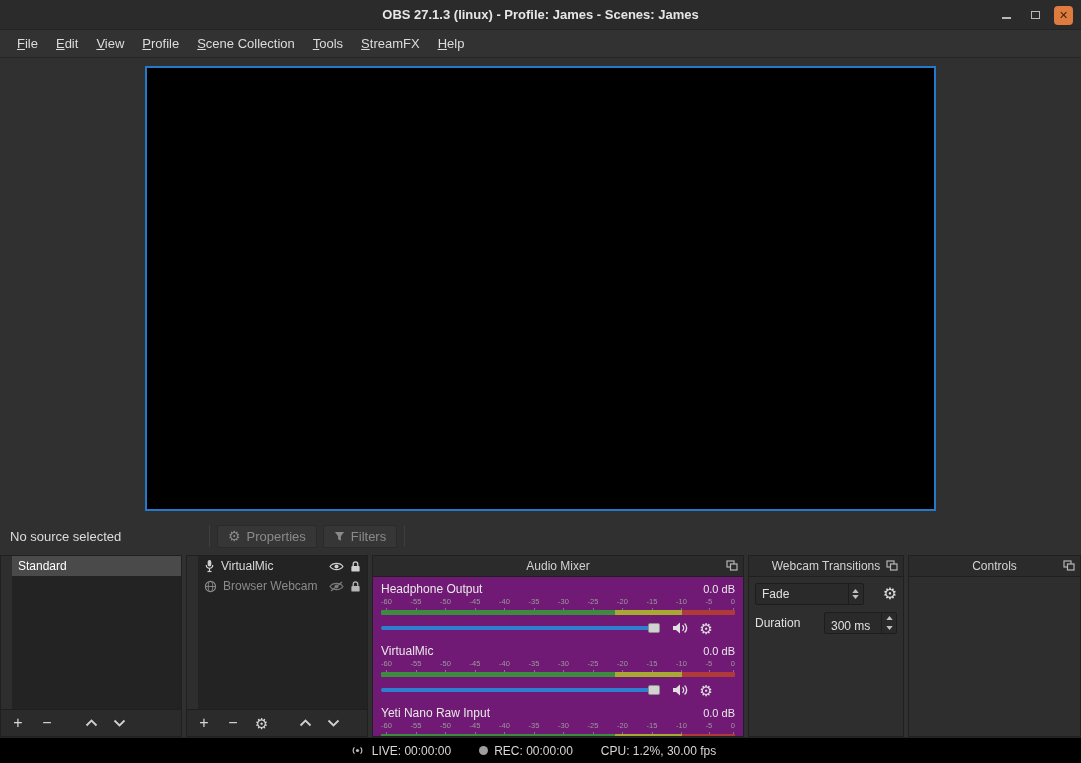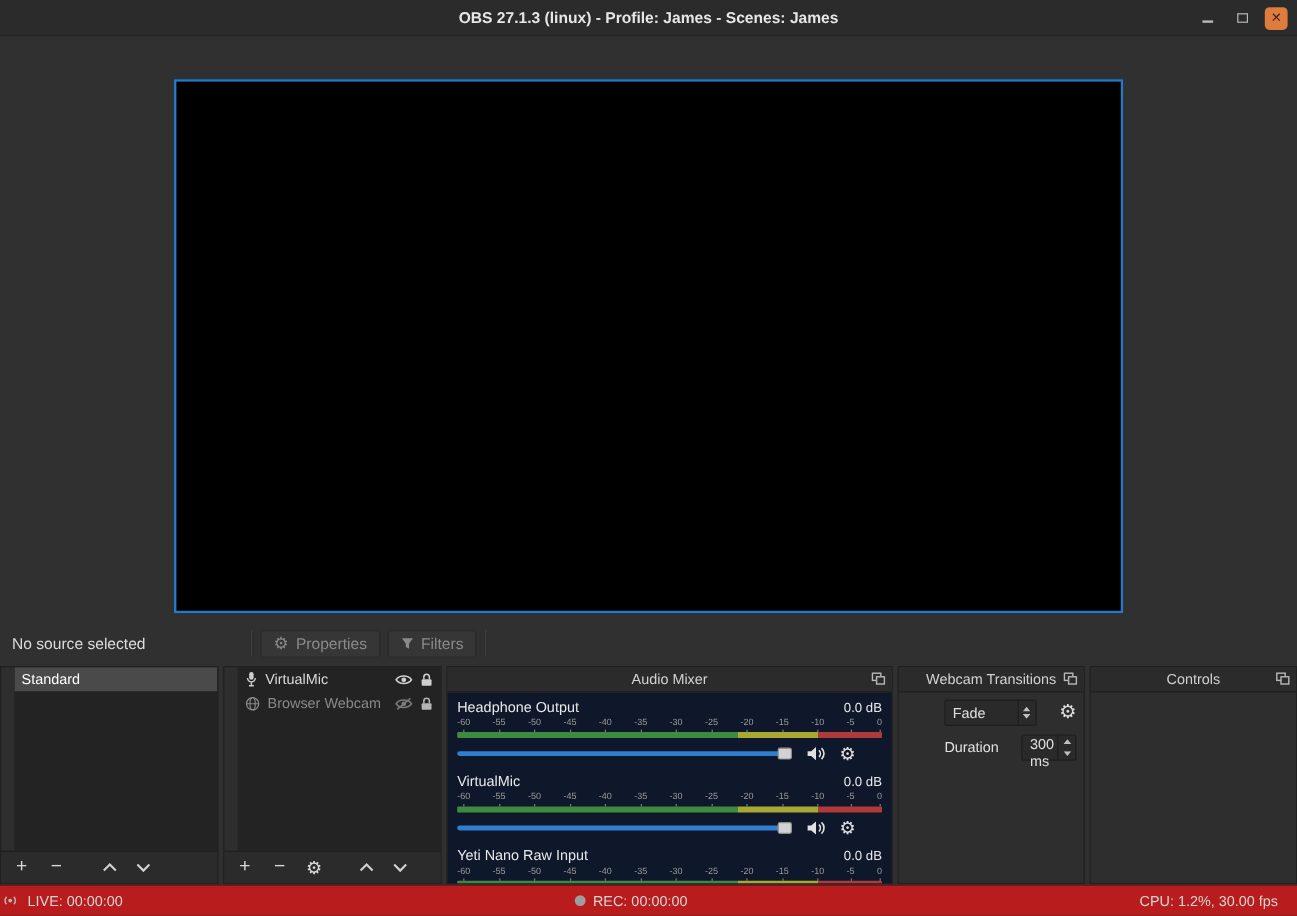--- a/index.html
+++ b/index.html
@@ -91,21 +91,21 @@
     height:20px; display:flex; align-items:center; gap:6px;
     padding:0 6px; font-size:12px; color:#d8d8d8;
   }
   .list-row.selected { background:#4a4a4a; color:#ffffff; }
   .list-row .src-name { flex:1 1 auto; white-space:nowrap; overflow:hidden; }
   .list-row.dimmed .src-name { color:#8a8a8a; }
   .row-icon { display:flex; align-items:center; }
 
   
   .panel.mixer { left:372px; width:372px; }
-  .mixer-body { background:#0f172a; padding:5px 8px 0 8px; }
+  .mixer-body { background:#701a75; padding:5px 8px 0 8px; }
   .channel { margin-bottom:8px; }
   .ch-head { display:flex; justify-content:space-between; align-items:baseline; height:15px; }
   .ch-name { font-size:12px; color:#e8e8e8; }
   .ch-level { font-size:11px; color:#e8e8e8; }
   .scale { display:flex; justify-content:space-between; height:10px; margin-top:1px; }
   .scale span {
     position:relative; font-size:7.5px; line-height:7px; color:#9a9a9a;
     text-align:center;
   }
   .scale span::after {
@@ -123,57 +123,57 @@
   .slider { position:relative; flex:1 1 auto; height:4px; background:#2e7fd0; border-radius:2px; cursor:pointer; }
   .slider .handle {
     position:absolute; right:0; top:-3px; width:12px; height:10px;
     background:#d2d2d2; border:1px solid #8f8f8f; border-radius:2px;
   }
   .mix-gear { font-size:15px; line-height:1; color:#e0e0e0; cursor:pointer; }
 
   
   .panel.transitions { left:748px; width:156px; }
   .trans-body { padding:6px 6px; font-size:12px; }
-  .trans-row { display:flex; align-items:center; gap:19px; margin-bottom:7px;margin-left:32px; }
+  .trans-row { display:flex; align-items:center; gap:19px; margin-bottom:7px; }
   .combo {
     flex:1 1 auto; height:22px; background:#2a2a2a;
     border:1px solid #1d1d1d; border-radius:2px;
     display:flex; align-items:center; cursor:pointer;
   }
   .combo .val { flex:1; padding-left:6px; color:#e0e0e0; }
   .combo .arrows {
     width:15px; height:100%; border-left:1px solid #1d1d1d;
     display:flex; flex-direction:column; align-items:center; justify-content:center; gap:2px;
   }
   .gear-plain { font-size:16px; line-height:1; color:#dcdcdc; cursor:pointer; }
   .dur-label { color:#e0e0e0; width:50px; }
   .spinbox {
     flex:1 1 auto; height:22px; background:#2a2a2a;
     border:1px solid #1d1d1d; border-radius:2px;
-    display:flex; align-items:flex-start;
+    display:flex; align-items:flex-end;
   }
   .spinbox .val { flex:1; padding-left:6px; color:#e0e0e0; }
   .spin-btns { width:15px; height:100%; border-left:1px solid #1d1d1d; display:flex; flex-direction:column; }
   .spin { flex:1; display:flex; align-items:center; justify-content:center; cursor:pointer; }
 
   
   .panel.controls { left:908px; width:173px; }
   .controls-body { padding:6px 7px; display:flex; flex-direction:column; gap:5px; }
   .ctl-btn {
     height:21px; flex:0 0 21px;
     background:#3f3f3f; border:1px solid #2a2a2a; border-radius:2px;
     color:#e3e3e3; font-size:12px; font-family:inherit;
     display:flex; align-items:center; justify-content:center; cursor:pointer;
   }
 
   
   .statusbar {
     position:absolute; left:0; right:0; bottom:0; height:26px;
-    background:#b91c1c; border-top:1px solid #252525;
-    display:flex; align-items:center; justify-content:space-between;
+    background:#000000; border-top:1px solid #252525;
+    display:flex; align-items:center; justify-content:center;
     gap:28px; padding-right:16px; font-size:12px; color:#d6d6d6;
   }
   .status-item { display:flex; align-items:center; gap:6px; }
   .rec-dot { width:9px; height:9px; border-radius:50%; background:#9e9e9e; display:inline-block; }
 
   svg { display:block; }
 </style>
 </head>
 <body>
 
@@ -185,20 +185,30 @@
       <span class="winbtn">
           <span class="min-glyph"></span>
         </span>
       <span class="winbtn">
           <span class="max-glyph"></span>
         </span>
       <span class="winbtn close">✕</span>
     </div>
   </div>
 
+  <div class="menubar">
+    <span class="menu-item">File</span>
+    <span class="menu-item">Edit</span>
+    <span class="menu-item">View</span>
+    <span class="menu-item">Profile</span>
+    <span class="menu-item">Scene Collection</span>
+    <span class="menu-item">Tools</span>
+    <span class="menu-item">StreamFX</span>
+    <span class="menu-item">Help</span>
+  </div>
 
   <div class="preview-area">
     <div class="canvas"></div>
   </div>
 
   <div class="source-toolbar">
     <span class="sel-status">No source selected</span>
     <span class="vsep"></span>
     <button class="tool-btn">
       <span class="gear">⚙</span>

